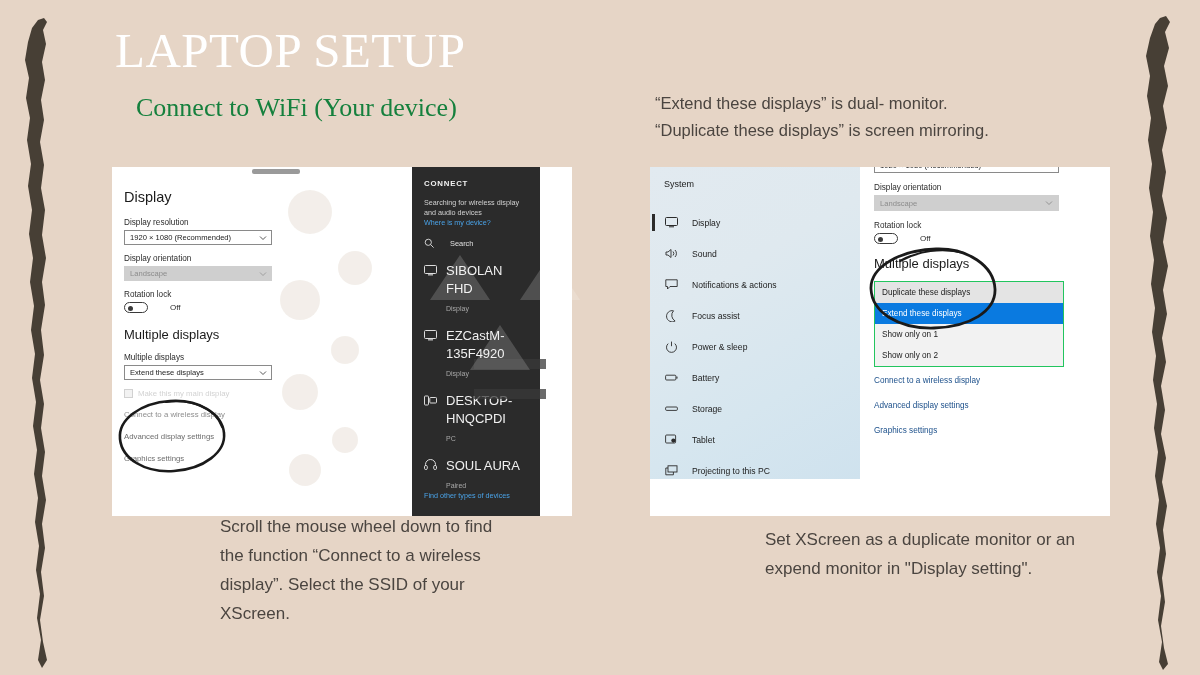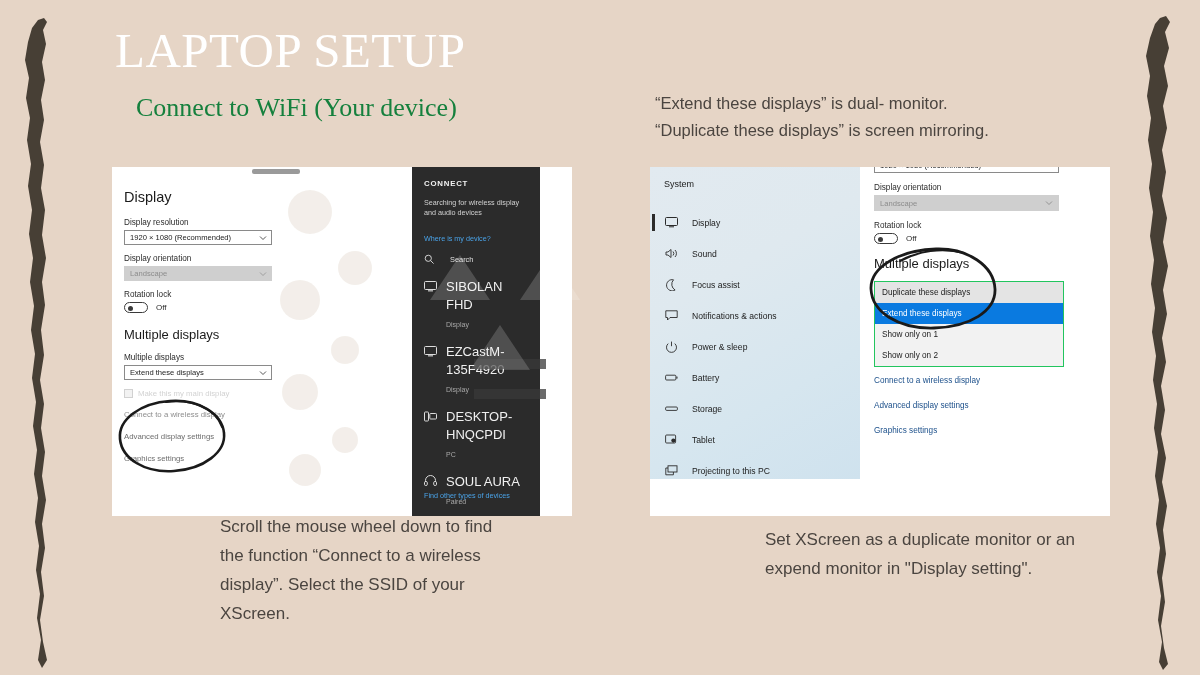--- a/index.html
+++ b/index.html
@@ -59,40 +59,40 @@
   .h-display { font-size: 14.5px; color: #1b1b1b; margin-bottom: 13px; }
   .lbl { font-size: 8.2px; color: #2b2b2b; margin-bottom: 3px; }
   .combo {
     width: 148px; height: 15px; border: 1px solid #8a8a8a; background: #fff;
     font-size: 7.6px; color: #1b1b1b; padding: 0 14px 0 5px;
     display: flex; align-items: center; position: relative; margin-bottom: 9px;
   }
   .combo.dis { background: #cfcfcf; border-color: #cfcfcf; color: #8c8c8c; }
   .combo .chev { position: absolute; right: 4px; top: 3px; }
   .h-multi { font-size: 13px; color: #1b1b1b; margin: 14px 0 11px; }
-  .toggle-row { display: flex; align-items: center; gap: 8px; margin-bottom: 12px; }
+  .toggle-row { display: flex; align-items: center; gap: 22px; margin-bottom: 12px; }
   .toggle { width: 24px; height: 11px; border: 1px solid #3a3a3a; border-radius: 6px;
             background: #fff; position: relative; }
   .toggle::after { content:''; position:absolute; left:2.5px; top:2.5px;
             width:5px; height:5px; border-radius:50%; background:#3a3a3a; }
   .toggle-lbl { font-size: 8px; color: #2b2b2b; }
   .chk-row { display:flex; align-items:center; gap:5px; margin-bottom:12px; opacity:.45; }
   .chk { width: 9px; height: 9px; border: 1px solid #9a9a9a; background:#e4e4e4; }
   .chk-lbl { font-size: 7.8px; color: #9a9a9a; }
   .link { font-size: 7.8px; color: #6d6d6d; margin-bottom: 13px; display:block; }
   .link.grey { color: #8e8e8e; }
 
   
   .connect { position: absolute; left: 300px; top: 0; width: 128px; height: 349px;
              background: #2b2b2b; color: #e6e6e6; }
   .connect-inner { padding: 12px 10px 0 12px; }
   .c-title { font-size: 7.8px; font-weight: bold; letter-spacing: .8px;
              color: #f2f2f2; margin-bottom: 10px; }
   .c-sub { font-size: 7.2px; color: #d2d2d2; line-height: 10px; }
-  .c-link { font-size: 7.2px; color: #4aa3e8; margin-top: 16px; margin-bottom: 11px; }
+  .c-link { font-size: 7.2px; color: #4aa3e8; margin-top: 0; margin-bottom: 11px; }
   .c-search { display:flex; align-items:center; gap:15px; margin-bottom: 12px; }
   .c-search span { font-size: 7.4px; color: #e0e0e0; }
   .dev { display: flex; gap: 8px; margin-bottom: 11px; align-items: flex-start; }
   .dev .ic { width: 14px; flex: 0 0 14px; padding-top: 1px; }
   .dev .nm { font-size: 13px; color: #f0f0f0; line-height: 10px; }
   .dev .st { font-size: 7px; color: #a8a8a8; line-height: 10px; }
   .c-bottom { position: absolute; left: 12px; bottom: 16px;
               font-size: 7.2px; color: #4aa3e8; }
   .wmpatch { position:absolute; background:#3a3a3a; opacity:.75; }
 
@@ -318,34 +318,34 @@
               <path d="M1 4 H3 L6 1.5 V9.5 L3 7 H1 Z" stroke="#2b2b2b" stroke-width="0.9" fill="none"></path>
               <path d="M8 3.5 a3 3 0 0 1 0 4" stroke="#2b2b2b" stroke-width="0.9" fill="none"></path>
               <path d="M10 2 a5 5 0 0 1 0 7" stroke="#2b2b2b" stroke-width="0.9" fill="none"></path>
             </svg>
         </span>
         <span class="ntx">Sound</span>
       </div>
 
       <div class="navitem">
         <span class="nic">
+          <svg width="13" height="11" viewBox="0 0 13 11">
+              <path d="M0.8 0.8 H12.2 V7.5 H5 L2.5 10 V7.5 H0.8 Z" stroke="#2b2b2b" stroke-width="0.9" fill="none"></path>
+            </svg>
+        </span>
+        <span class="ntx">Notifications &amp; actions</span>
+      </div>
+
+      <div class="navitem">
+        <span class="nic">
           <svg width="13" height="12" viewBox="0 0 13 12">
               <path d="M8.5 0.8 a5.6 5.6 0 1 0 1.6 10.2 A6.6 6.6 0 0 1 8.5 0.8 Z" stroke="#2b2b2b" stroke-width="0.9" fill="none"></path>
             </svg>
         </span>
         <span class="ntx">Focus assist</span>
-      </div>
-
-      <div class="navitem">
-        <span class="nic">
-          <svg width="13" height="11" viewBox="0 0 13 11">
-              <path d="M0.8 0.8 H12.2 V7.5 H5 L2.5 10 V7.5 H0.8 Z" stroke="#2b2b2b" stroke-width="0.9" fill="none"></path>
-            </svg>
-        </span>
-        <span class="ntx">Notifications &amp; actions</span>
       </div>
 
       <div class="navitem">
         <span class="nic">
           <svg width="13" height="12" viewBox="0 0 13 12">
               <path d="M3.2 2.6 a5 5 0 1 0 6.6 0" stroke="#2b2b2b" stroke-width="0.9" fill="none"></path>
               <line x1="6.5" y1="0.6" x2="6.5" y2="5.2" stroke="#2b2b2b" stroke-width="0.9"></line>
             </svg>
         </span>
         <span class="ntx">Power &amp; sleep</span>

